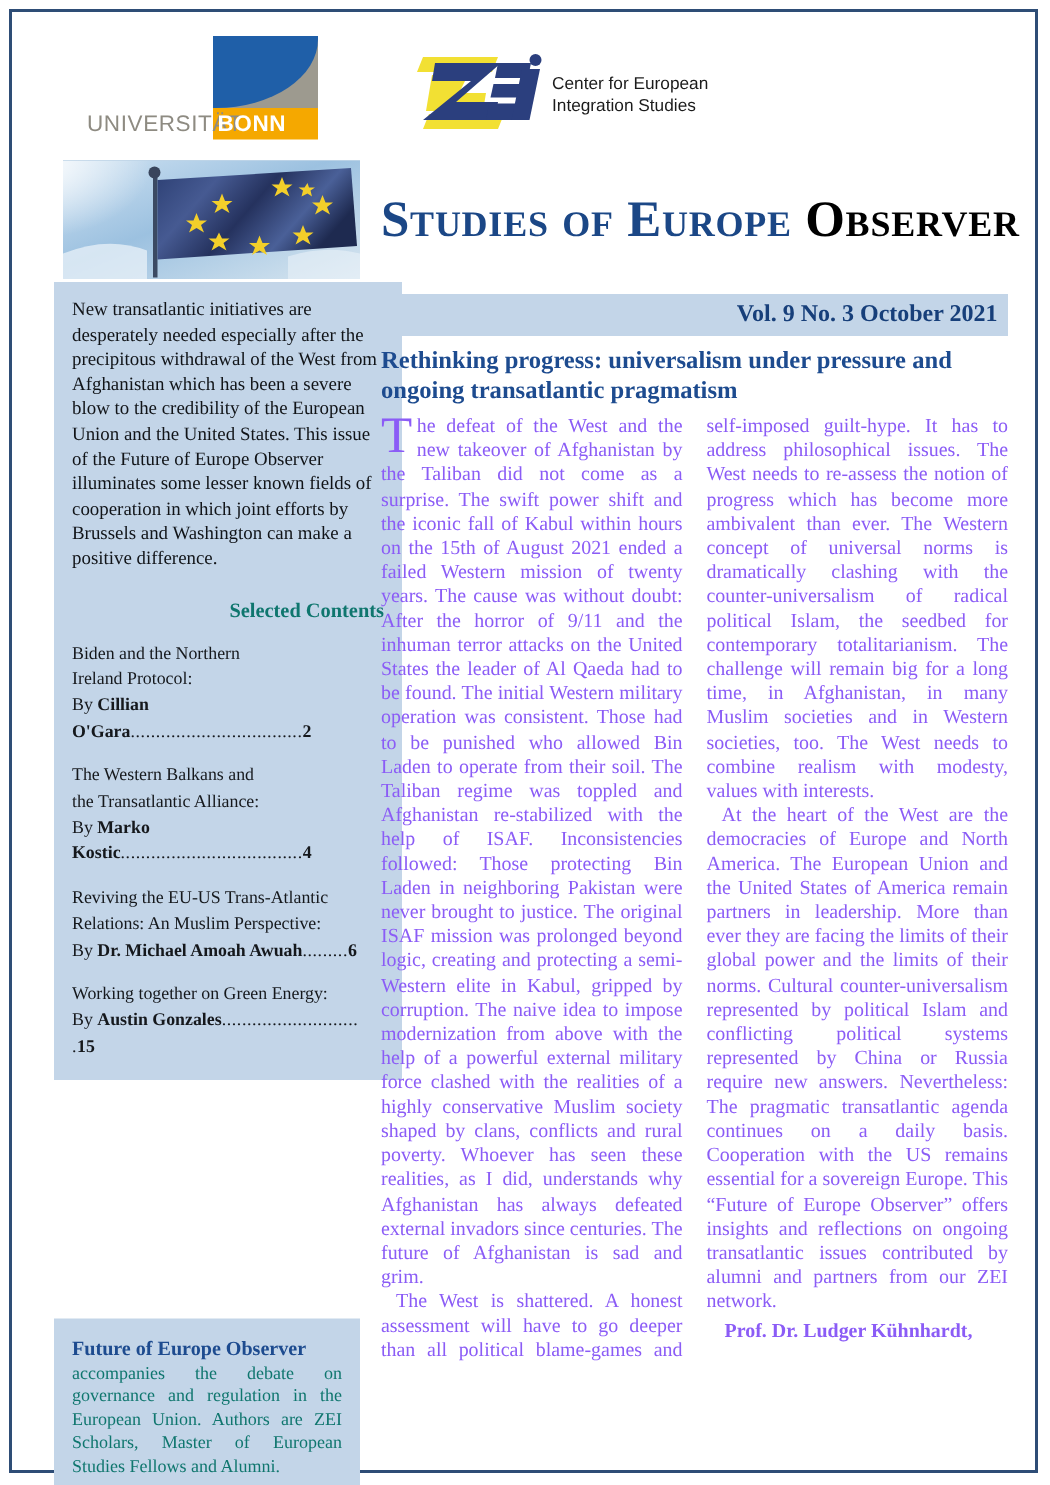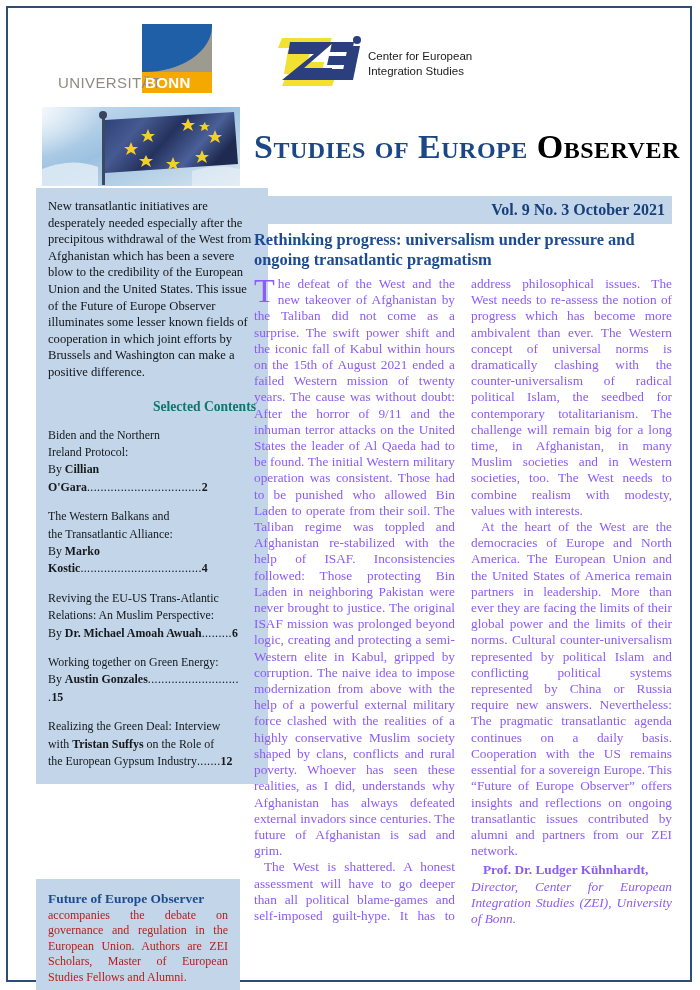--- a/index.html
+++ b/index.html
@@ -173,21 +173,21 @@
   }
   #sb-box-title {
     font-size: 13.4px;
     font-weight: bold;
     color: #1d4b8f;
     margin-bottom: 1px;
   }
   #sb-box-text {
     font-size: 12px;
     line-height: 15.4px;
-    color: #b91c1c;
+    color: #0f766e;
     text-align: justify;
   }
 
   
   #masthead {
     position: absolute;
     left: 246px;
     top: 108px;
     right: 18px;
     height: 62px;
@@ -366,25 +366,20 @@
         <span>Relations: An Muslim Perspective:</span><br>
         <span>By </span><span class="b">Dr. Michael Amoah Awuah</span><span class="dots">.........</span><span class="b">6</span>
       </div>
 
 
       <div class="toc-entry">
         <span>Working together on Green Energy:</span><br>
         <span>By </span><span class="b">Austin Gonzales</span><span class="dots">........................... .</span><span class="b">15</span>
       </div>
 
-      <div class="toc-entry">
-        <span>Realizing the Green Deal: Interview</span><br>
-        <span>with </span><span class="b">Tristan Suffys</span><span> on the Role of</span><br>
-        <span>the European Gypsum Industry</span><span class="dots">.......</span><span class="b">12</span>
-      </div>
     </div>
 
     <div id="sb-box">
       <div id="sb-box-title">Future of Europe Observer</div>
       <div id="sb-box-text"> accompanies the debate on governance and regulation in the European Union. Authors are ZEI Scholars, Master of European Studies Fellows and Alumni.</div>
     </div>
   </div>
 
   <div id="masthead">
     <div id="masthead-title">
@@ -396,18 +391,17 @@
     <span id="issue-label">Vol. 9 No. 3 October 2021</span>
   </div>
 
   <div id="article">
     <h1 id="headline">Rethinking progress: universalism under pressure and ongoing transatlantic pragmatism</h1>
     <div id="cols">
       <p class="first">The defeat of the West and the new takeover of Afghanistan by the Taliban did not come as a surprise. The swift power shift and the iconic fall of Kabul within hours on the 15th of August 2021 ended a failed Western mission of twenty years. The cause was without doubt: After the horror of 9/11 and the inhuman terror attacks on the United States the leader of Al Qaeda had to be found. The initial Western military operation was consistent. Those had to be punished who allowed Bin Laden to operate from their soil. The Taliban regime was toppled and Afghanistan re-stabilized with the help of ISAF. Inconsistencies followed: Those protecting Bin Laden in neighboring Pakistan were never brought to justice. The original ISAF mission was prolonged beyond logic, creating and protecting a semi-Western elite in Kabul, gripped by corruption. The naive idea to impose modernization from above with the help of a powerful external military force clashed with the realities of a highly conservative Muslim society shaped by clans, conflicts and rural poverty. Whoever has seen these realities, as I did, understands why Afghanistan has always defeated external invadors since centuries. The future of Afghanistan is sad and grim.</p>
       <p>The West is shattered. A honest assessment will have to go deeper than all political blame-games and self-imposed guilt-hype. It has to address philosophical issues. The West needs to re-assess the notion of progress which has become more ambivalent than ever. The Western concept of universal norms is dramatically clashing with the counter-universalism of radical political Islam, the seedbed for contemporary totalitarianism. The challenge will remain big for a long time, in Afghanistan, in many Muslim societies and in Western societies, too. The West needs to combine realism with modesty, values with interests.</p>
       <p>At the heart of the West are the democracies of Europe and North America. The European Union and the United States of America remain partners in leadership. More than ever they are facing the limits of their global power and the limits of their norms. Cultural counter-universalism represented by political Islam and conflicting political systems represented by China or Russia require new answers. Nevertheless: The pragmatic transatlantic agenda continues on a daily basis. Cooperation with the US remains essential for a sovereign Europe. This “Future of Europe Observer” offers insights and reflections on ongoing transatlantic issues contributed by alumni and partners from our ZEI network.</p>
       <span class="byline-name">Prof. Dr. Ludger Kühnhardt,</span>
-      <span class="byline-role">Director, Center for European Integration Studies (ZEI), University of Bonn.</span>
     </div>
   </div>
 
 </div>
 </div>
 
 </body></html>

